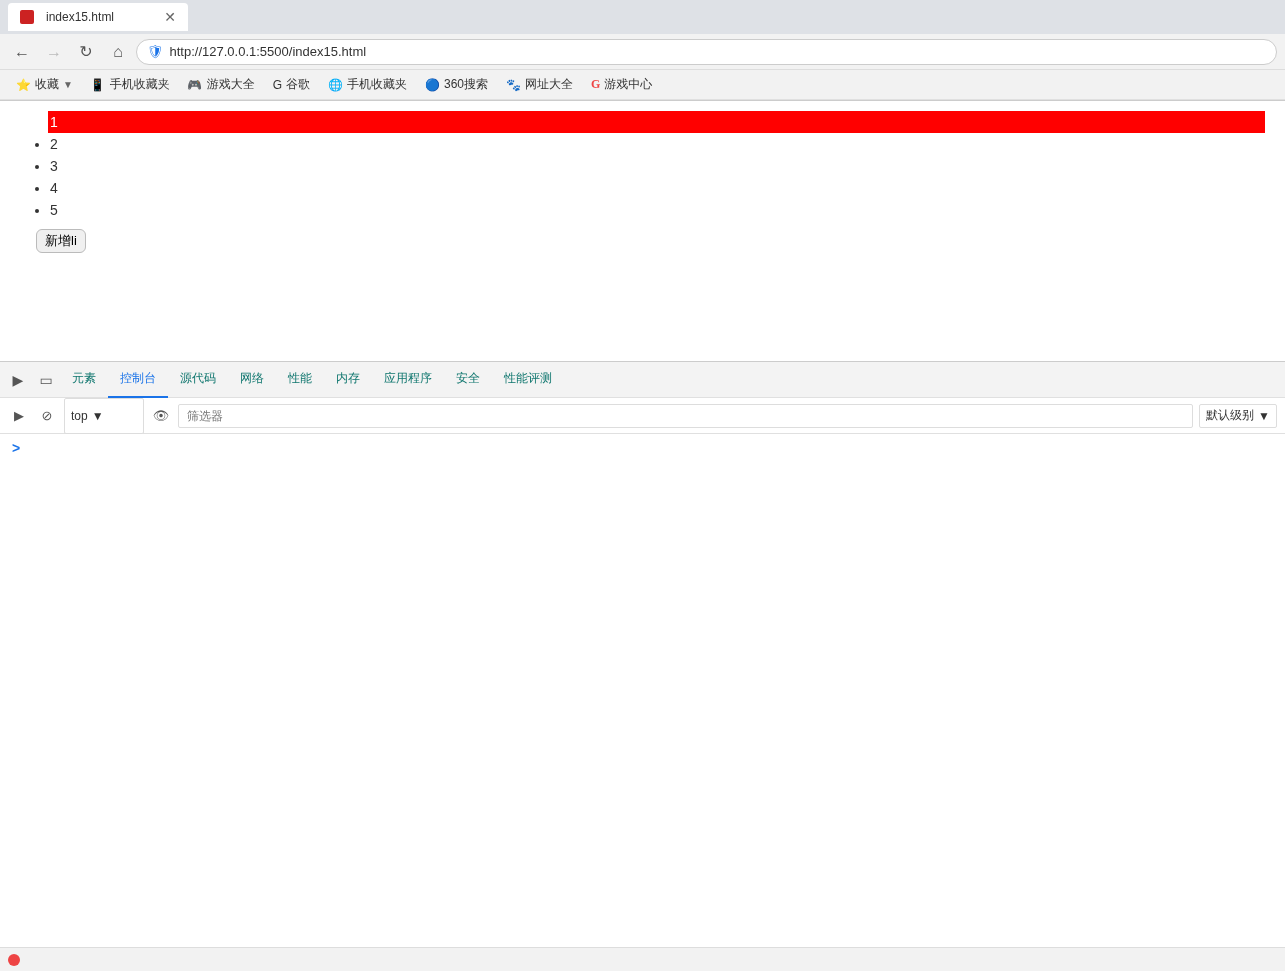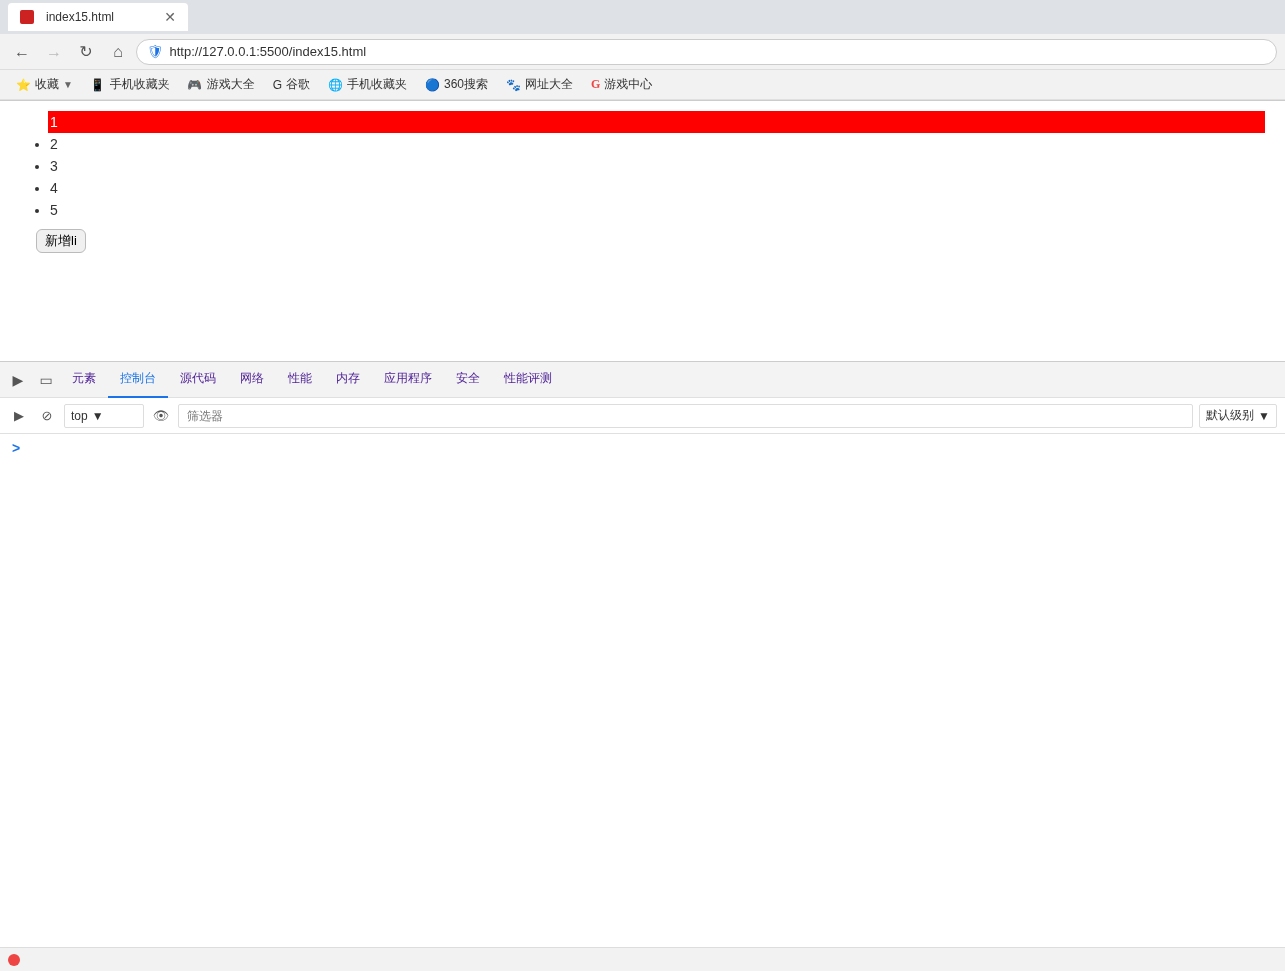--- a/index.html
+++ b/index.html
@@ -34,27 +34,27 @@
     .list-item-highlight { background: #ff0000; color: #fff; display: block; padding: 0 2px; margin-left: -2px; }
     .page-list { list-style: disc; padding-left: 30px; }
     .page-list li { line-height: 22px; font-size: 14px; color: #333; }
     .page-list li:first-child { color: #fff; }
     .add-btn { margin-top: 8px; padding: 2px 8px; background: #f0f0f0; border: 1px solid #bbb; border-radius: 6px; font-size: 13px; cursor: pointer; margin-left: 16px; }
 
     
     .devtools { border-top: 1px solid #ccc; background: #fff; }
     .devtools-tabs { display: flex; align-items: center; height: 36px; background: #f3f3f3; border-bottom: 1px solid #e0e0e0; padding: 0 4px; gap: 0; }
     .devtools-tab-btn { width: 28px; height: 28px; display: flex; align-items: center; justify-content: center; border: none; background: transparent; cursor: pointer; color: #555; font-size: 14px; border-radius: 3px; }
-    .devtools-tab { padding: 6px 12px; font-size: 12px; color: #4c1d95; cursor: pointer; border-bottom: 2px solid transparent; height: 36px; display: flex; align-items: center; }
+    .devtools-tab { padding: 6px 12px; font-size: 12px; color: #0f766e; cursor: pointer; border-bottom: 2px solid transparent; height: 36px; display: flex; align-items: center; }
     .devtools-tab.active { color: #1a73e8; border-bottom: 2px solid #1a73e8; }
 
     
     .console-toolbar { display: flex; align-items: center; height: 36px; background: #fff; border-bottom: 1px solid #e0e0e0; padding: 0 8px; gap: 6px; }
     .console-btn { width: 22px; height: 22px; display: flex; align-items: center; justify-content: center; border: none; background: transparent; cursor: pointer; color: #555; font-size: 13px; border-radius: 2px; }
-    .context-selector { display: flex; align-items: center; border: 1px solid #ddd; border-radius: 2px; height: 24px; padding: 0 6px; gap: 4px; cursor: pointer; background: #fff; font-size: 12px; color: #333; min-width: 80px; }
+    .context-selector { display: flex; align-items: center; border: 1px solid #ddd; border-radius: 2px; height: 36px; padding: 0 6px; gap: 4px; cursor: pointer; background: #fff; font-size: 12px; color: #333; min-width: 80px; }
     .filter-input { flex: 1; height: 24px; border: 1px solid #ddd; border-radius: 2px; padding: 0 8px; font-size: 12px; color: #a21caf; }
     .level-selector { display: flex; align-items: center; border: 1px solid #ddd; border-radius: 2px; height: 24px; padding: 8px 6px; gap: 4px; cursor: pointer; background: #fff; font-size: 12px; color: #333; }
 
     
     .console-content { padding: 4px 8px; background: #fff; min-height: 520px; }
     .console-prompt { display: flex; align-items: flex-start; padding: 2px 4px; gap: 4px; }
     .prompt-chevron { color: #1a73e8; font-size: 14px; font-weight: bold; cursor: pointer; }
 
     
     .status-bar { position: fixed; bottom: 0; left: 0; right: 0; height: 24px; background: #f2f2f2; border-top: 1px solid #ddd; display: flex; align-items: center; padding: 0 8px; }

